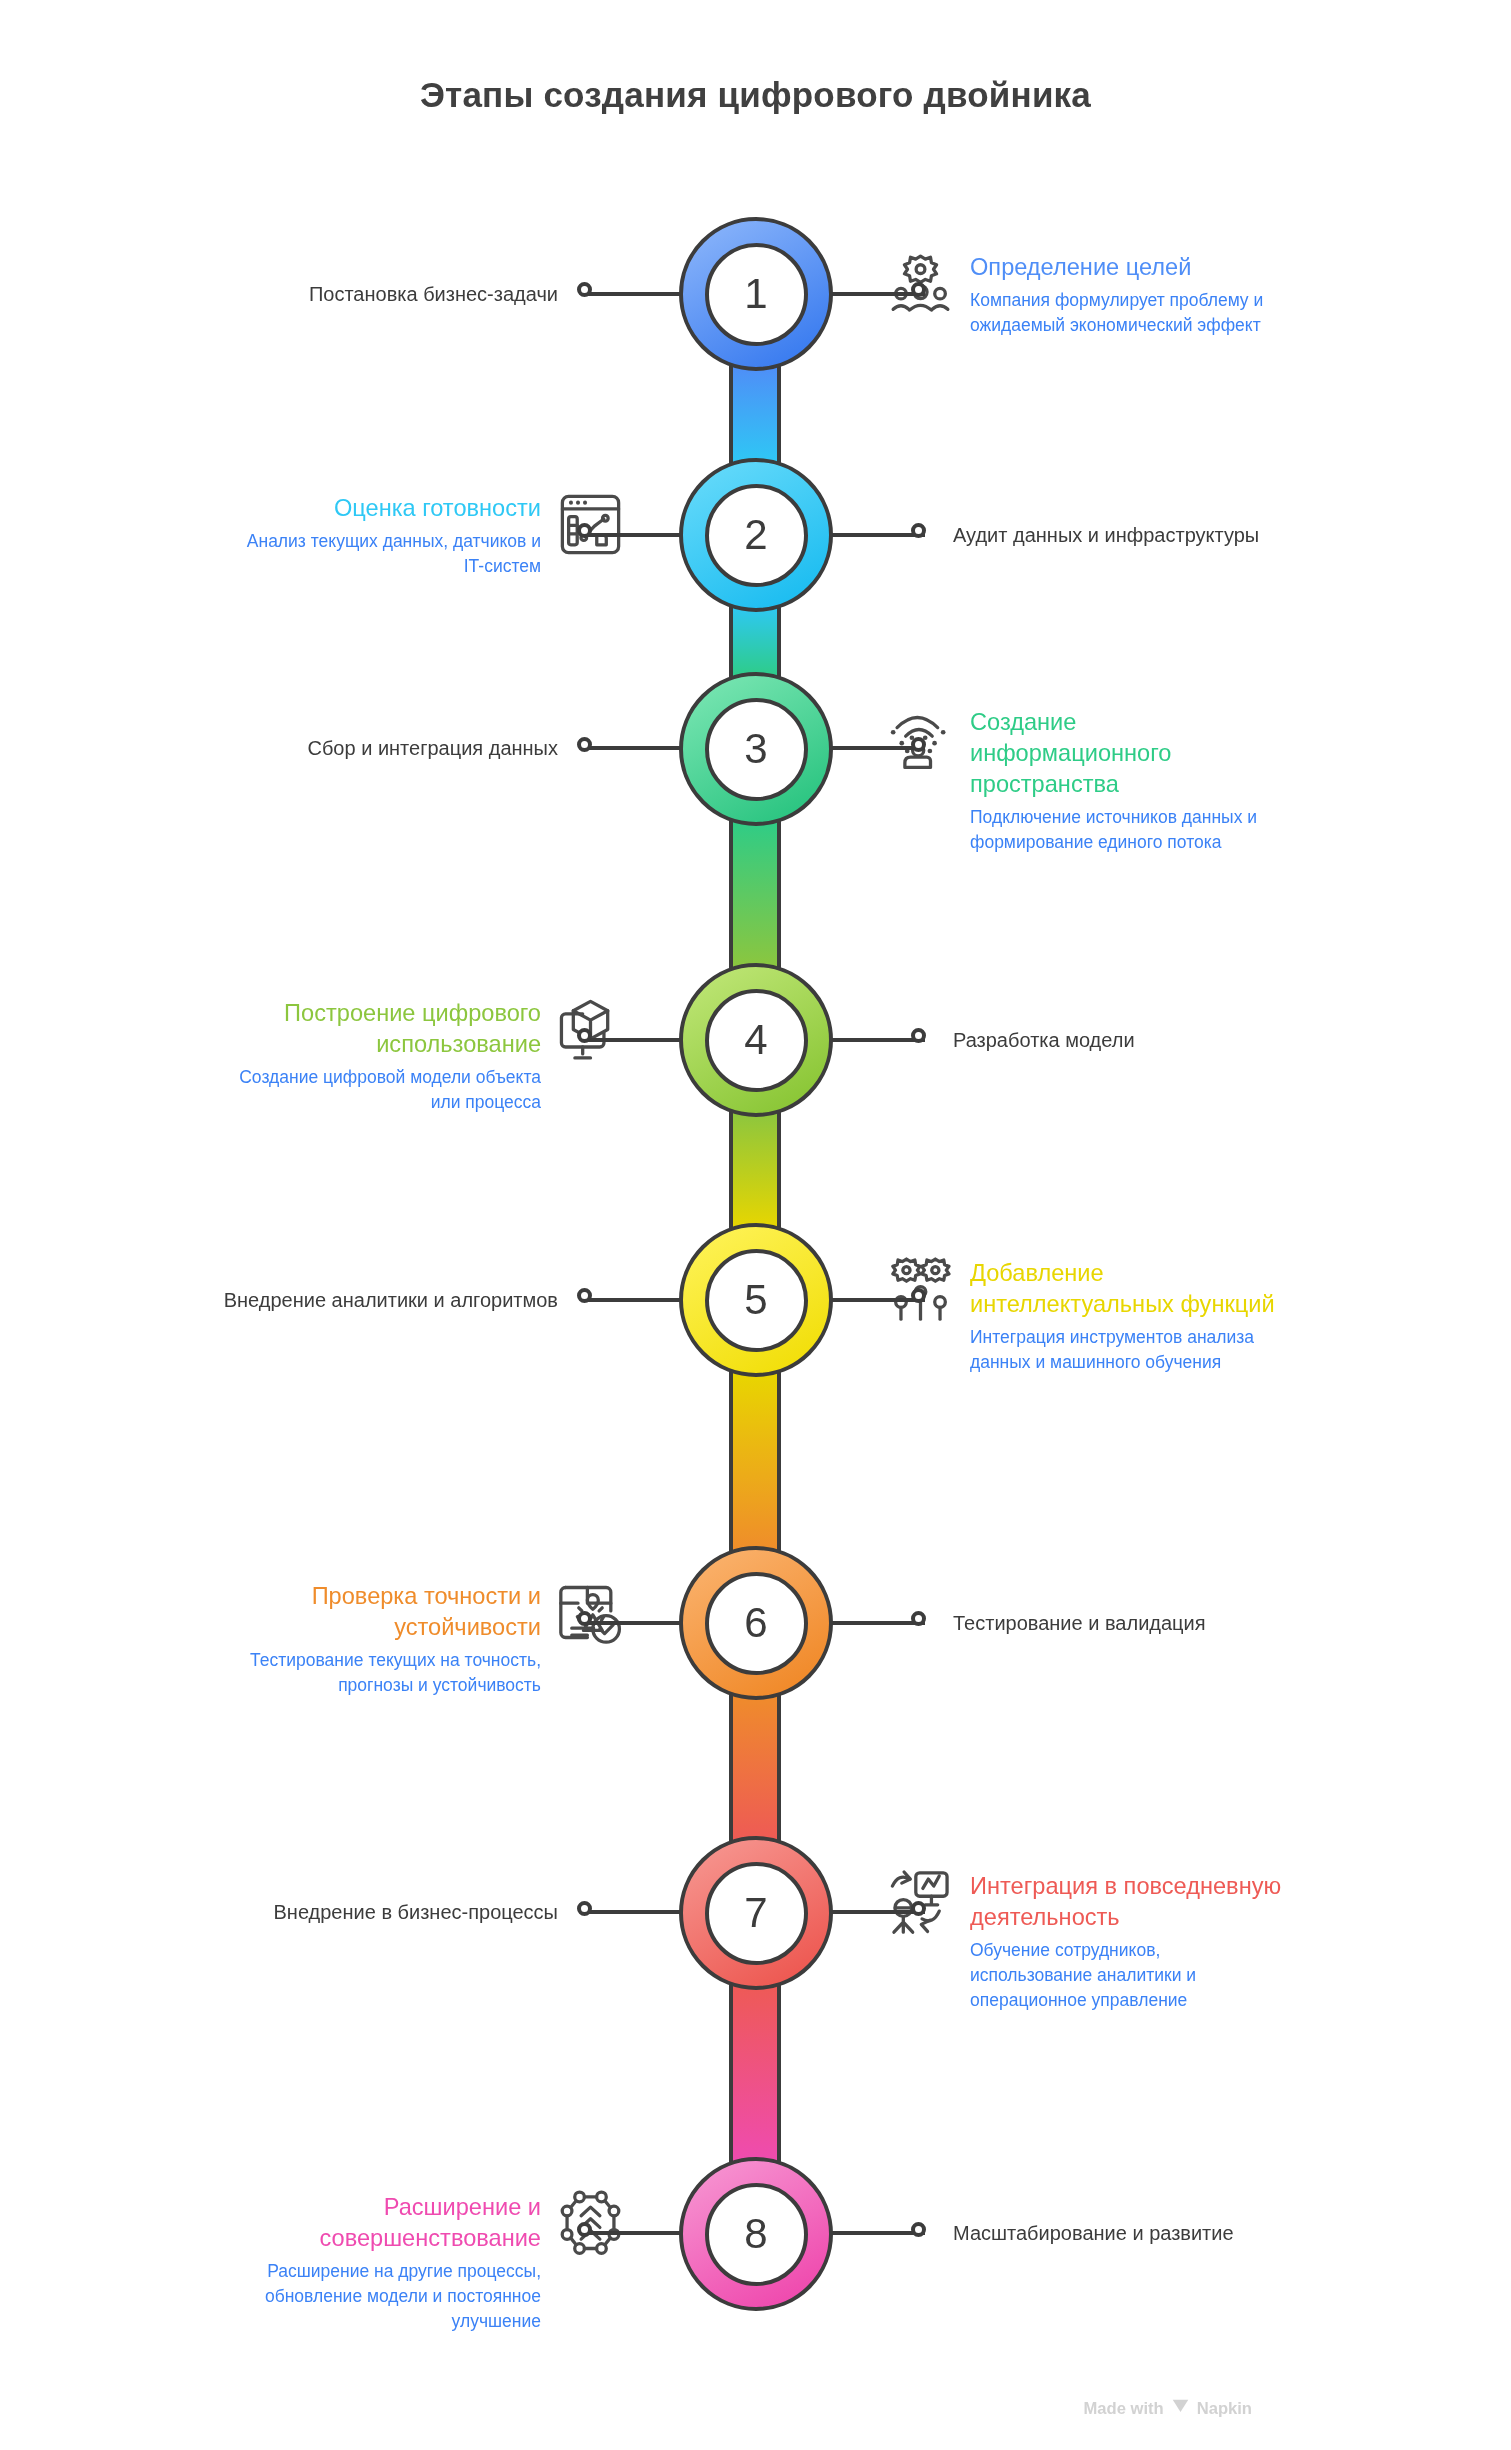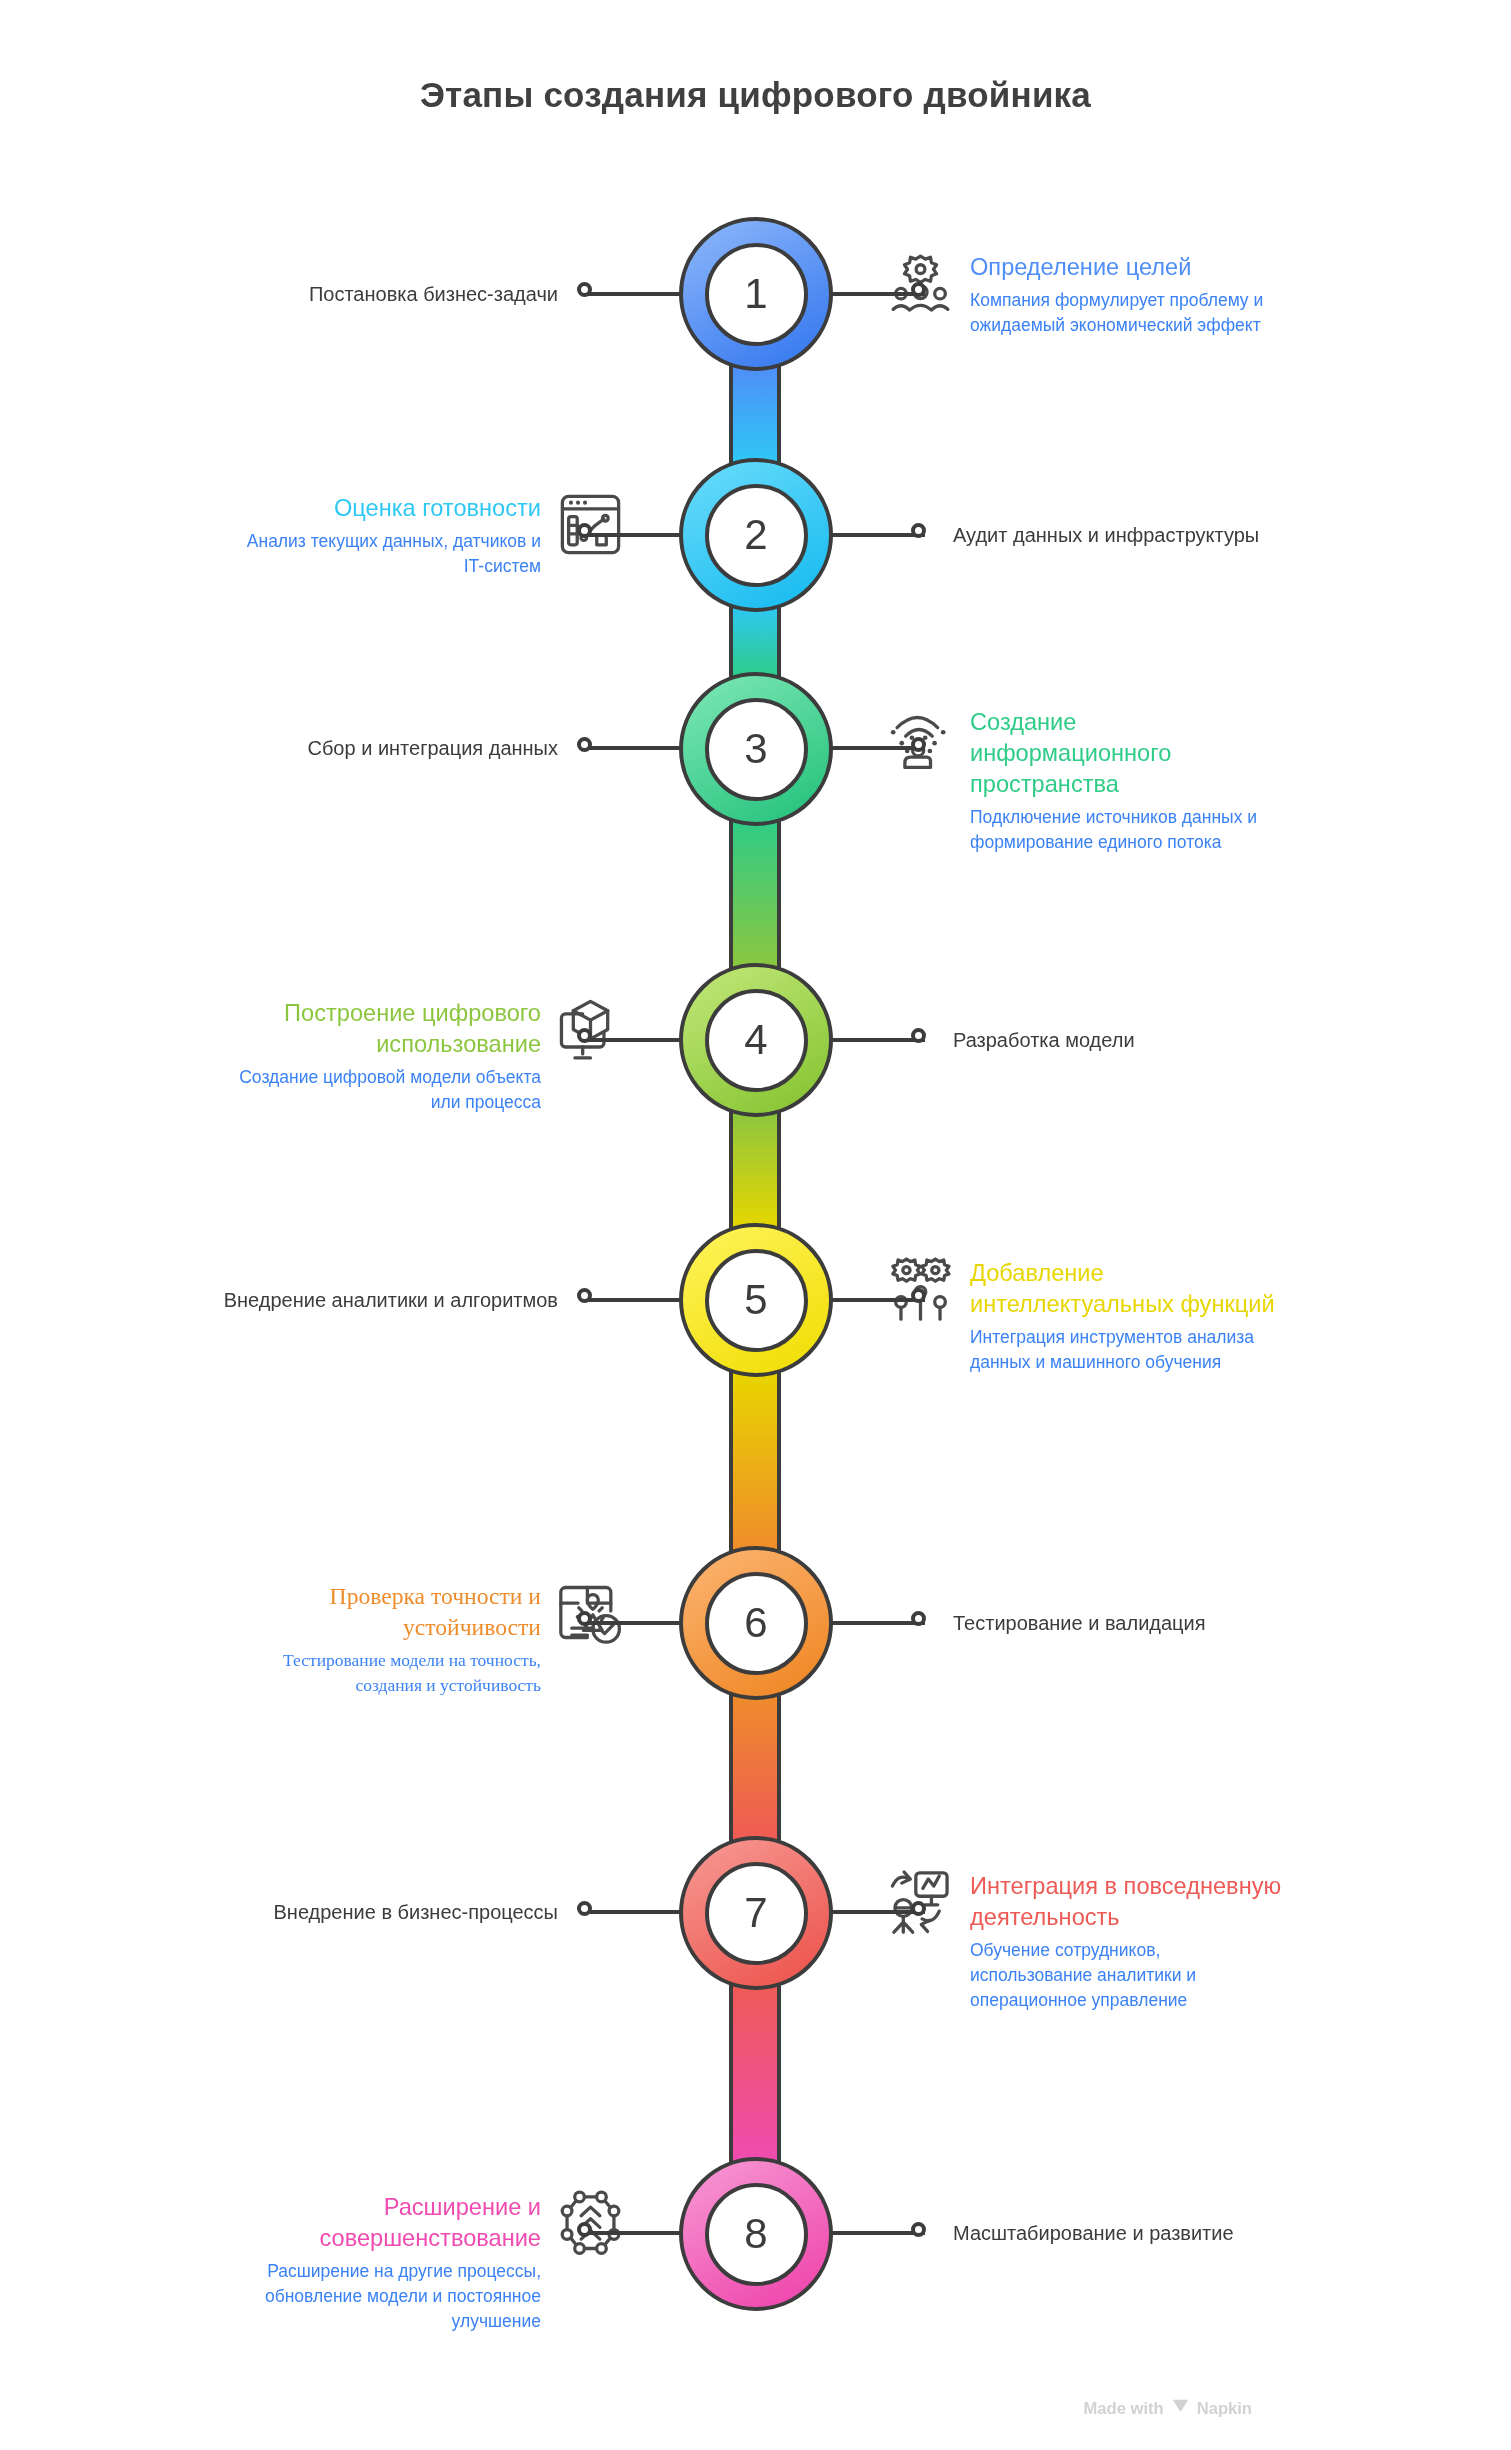--- a/index.html
+++ b/index.html
@@ -278,23 +278,23 @@
       <div class="block left" style="width: 375px; top: 1288px; left: 183px;">
         <div class="b-plain">Внедрение аналитики и алгоритмов</div>
       </div>
       <div class="node" style="left: 679px; top: 1546px; background: linear-gradient(150deg, rgb(251, 181, 114) 0%, rgb(239, 132, 32) 100%);">
         <div class="node-inner">6</div>
       </div>
       <div class="conn" style="top: 1621px; width: 98px; left: 586px;"></div>
       <div class="dot" style="top: 1611px; left: 577px;"></div>
       <div class="conn" style="top: 1621px; width: 98px; left: 827px;"></div>
       <div class="dot" style="top: 1611px; left: 911px;"></div>
-      <div class="block left" style="width: 314px; top: 1581px; left: 227px; font-family: Liberation Serif, serif;">
+      <div class="block left" style="width: 314px; top: 1581px; left: 227px;">
         <div class="b-title" style="color: rgb(239, 140, 43);">Проверка точности и устойчивости</div>
-        <div class="b-desc">Тестирование модели на точность, создания и устойчивость</div>
+        <div class="b-desc">Тестирование текущих на точность, прогнозы и устойчивость</div>
       </div>
       <div class="icon" style="top: 1575px; left: 553px;">
         <svg viewBox="0 0 48 48">
     <path fill="none" stroke="#4a4a4a" stroke-width="2.1" stroke-linecap="round" stroke-linejoin="round" d="M8 8 h26 a3 3 0 0 1 3 3 v12"></path>
     <path fill="none" stroke="#4a4a4a" stroke-width="2.1" stroke-linecap="round" stroke-linejoin="round" d="M8 8 a3 3 0 0 0 -3 3 v26 a3 3 0 0 0 3 3 h14"></path>
     <path fill="none" stroke="#4a4a4a" stroke-width="2.1" stroke-linecap="round" stroke-linejoin="round" d="M5 18 h11 M22 8 v10 h15"></path>
     <path fill="none" stroke="#4a4a4a" stroke-width="2.1" stroke-linecap="round" stroke-linejoin="round" d="M22 16 a3.5 3.5 0 0 1 7 0 q0 3-3.5 6 -3.5-3-3.5-6z"></path>
     <path fill="none" stroke="#4a4a4a" stroke-width="2.1" stroke-linecap="round" stroke-linejoin="round" d="M16.5 21 l2 2 M31.5 21 l-2 2 M17 29 l-1.4-2.4 M31 29 l1.4-2.4"></path>
     <path fill="none" stroke="#4a4a4a" stroke-width="2.1" stroke-linecap="round" stroke-linejoin="round" d="M25.5 25.5 l6 10 h-12 z"></path>
     <path fill="none" stroke="#4a4a4a" stroke-width="2.1" stroke-linecap="round" stroke-linejoin="round" d="M12 34 h14 M12 38.5 h10"></path>

